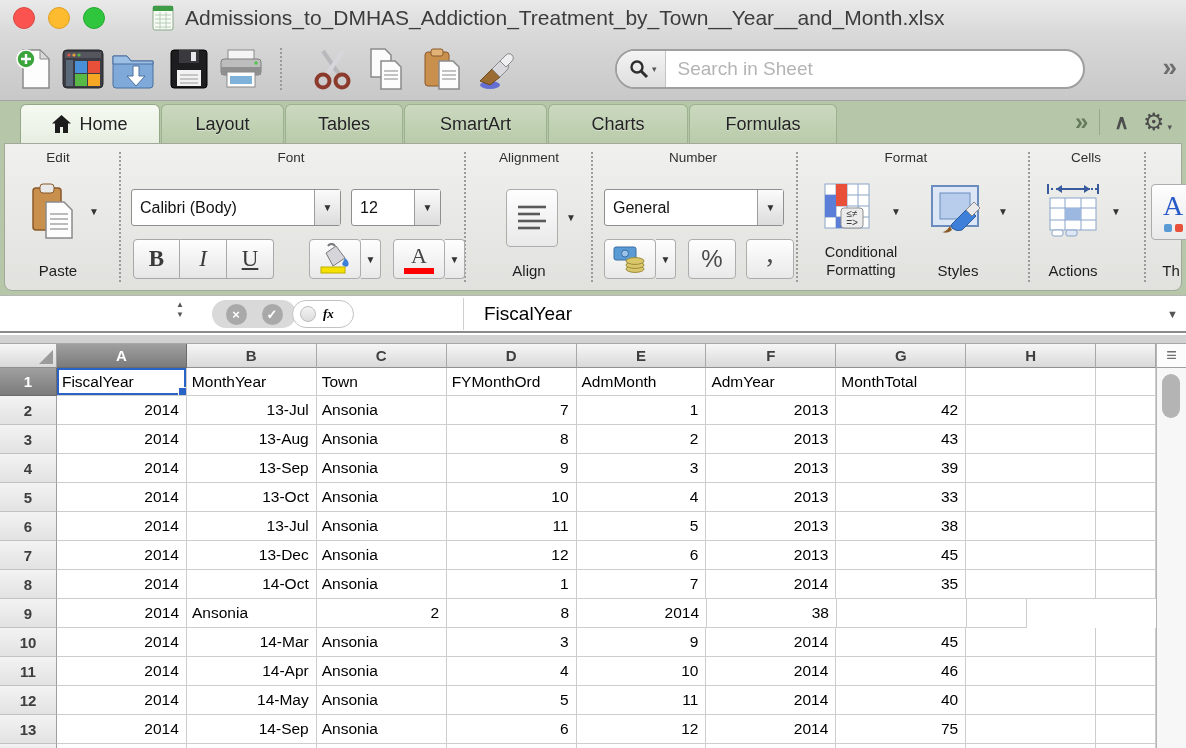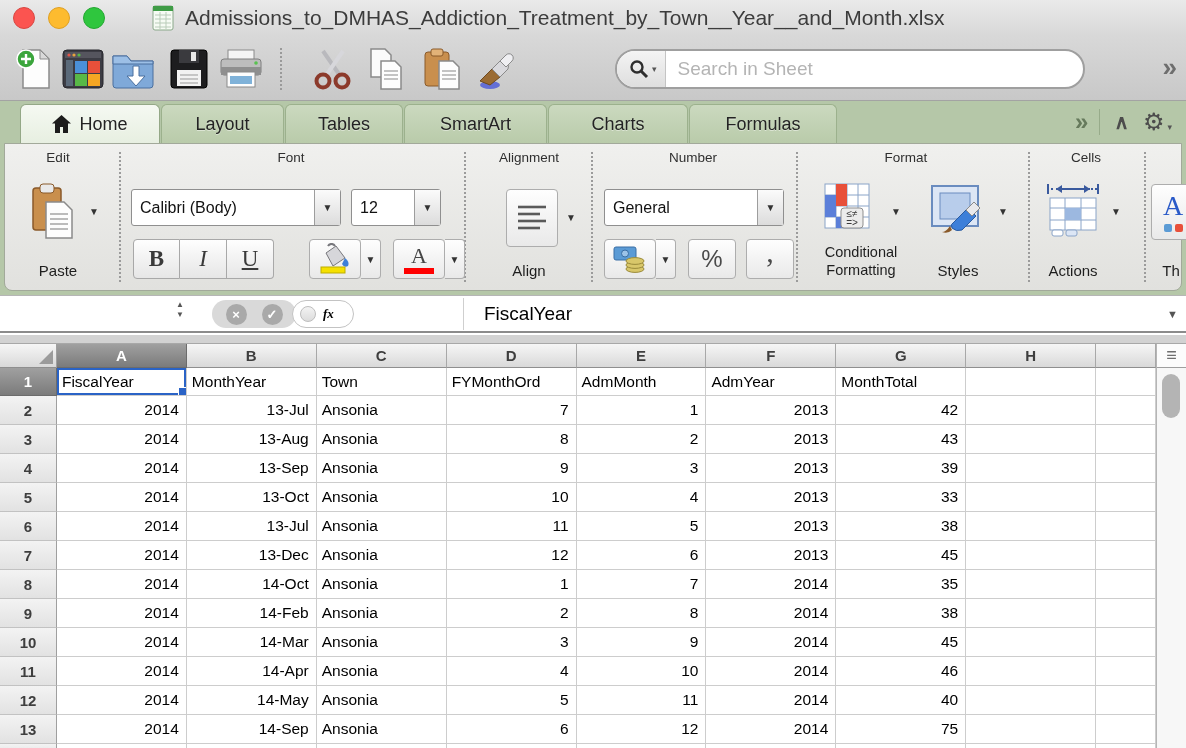--- a/index.html
+++ b/index.html
@@ -585,21 +585,20 @@
         <div class="cell r" style="width:130px">1</div>
         <div class="cell r" style="width:130px">7</div>
         <div class="cell r" style="width:130px">2014</div>
         <div class="cell r" style="width:130px">35</div>
         <div class="cell l" style="width:130px"></div>
         <div class="cell l" style="width:60px"></div>
       </div>
       <div class="g-row" style="height:29px">
         <div class="rh">9</div>
         <div class="cell r" style="width:130px">2014</div>
-        <div class="cell r" style="width:130px">14-Feb</div>
         <div class="cell l" style="width:130px">Ansonia</div>
         <div class="cell r" style="width:130px">2</div>
         <div class="cell r" style="width:130px">8</div>
         <div class="cell r" style="width:130px">2014</div>
         <div class="cell r" style="width:130px">38</div>
         <div class="cell l" style="width:130px"></div>
         <div class="cell l" style="width:60px"></div>
       </div>
       <div class="g-row" style="height:29px">
         <div class="rh">10</div>

